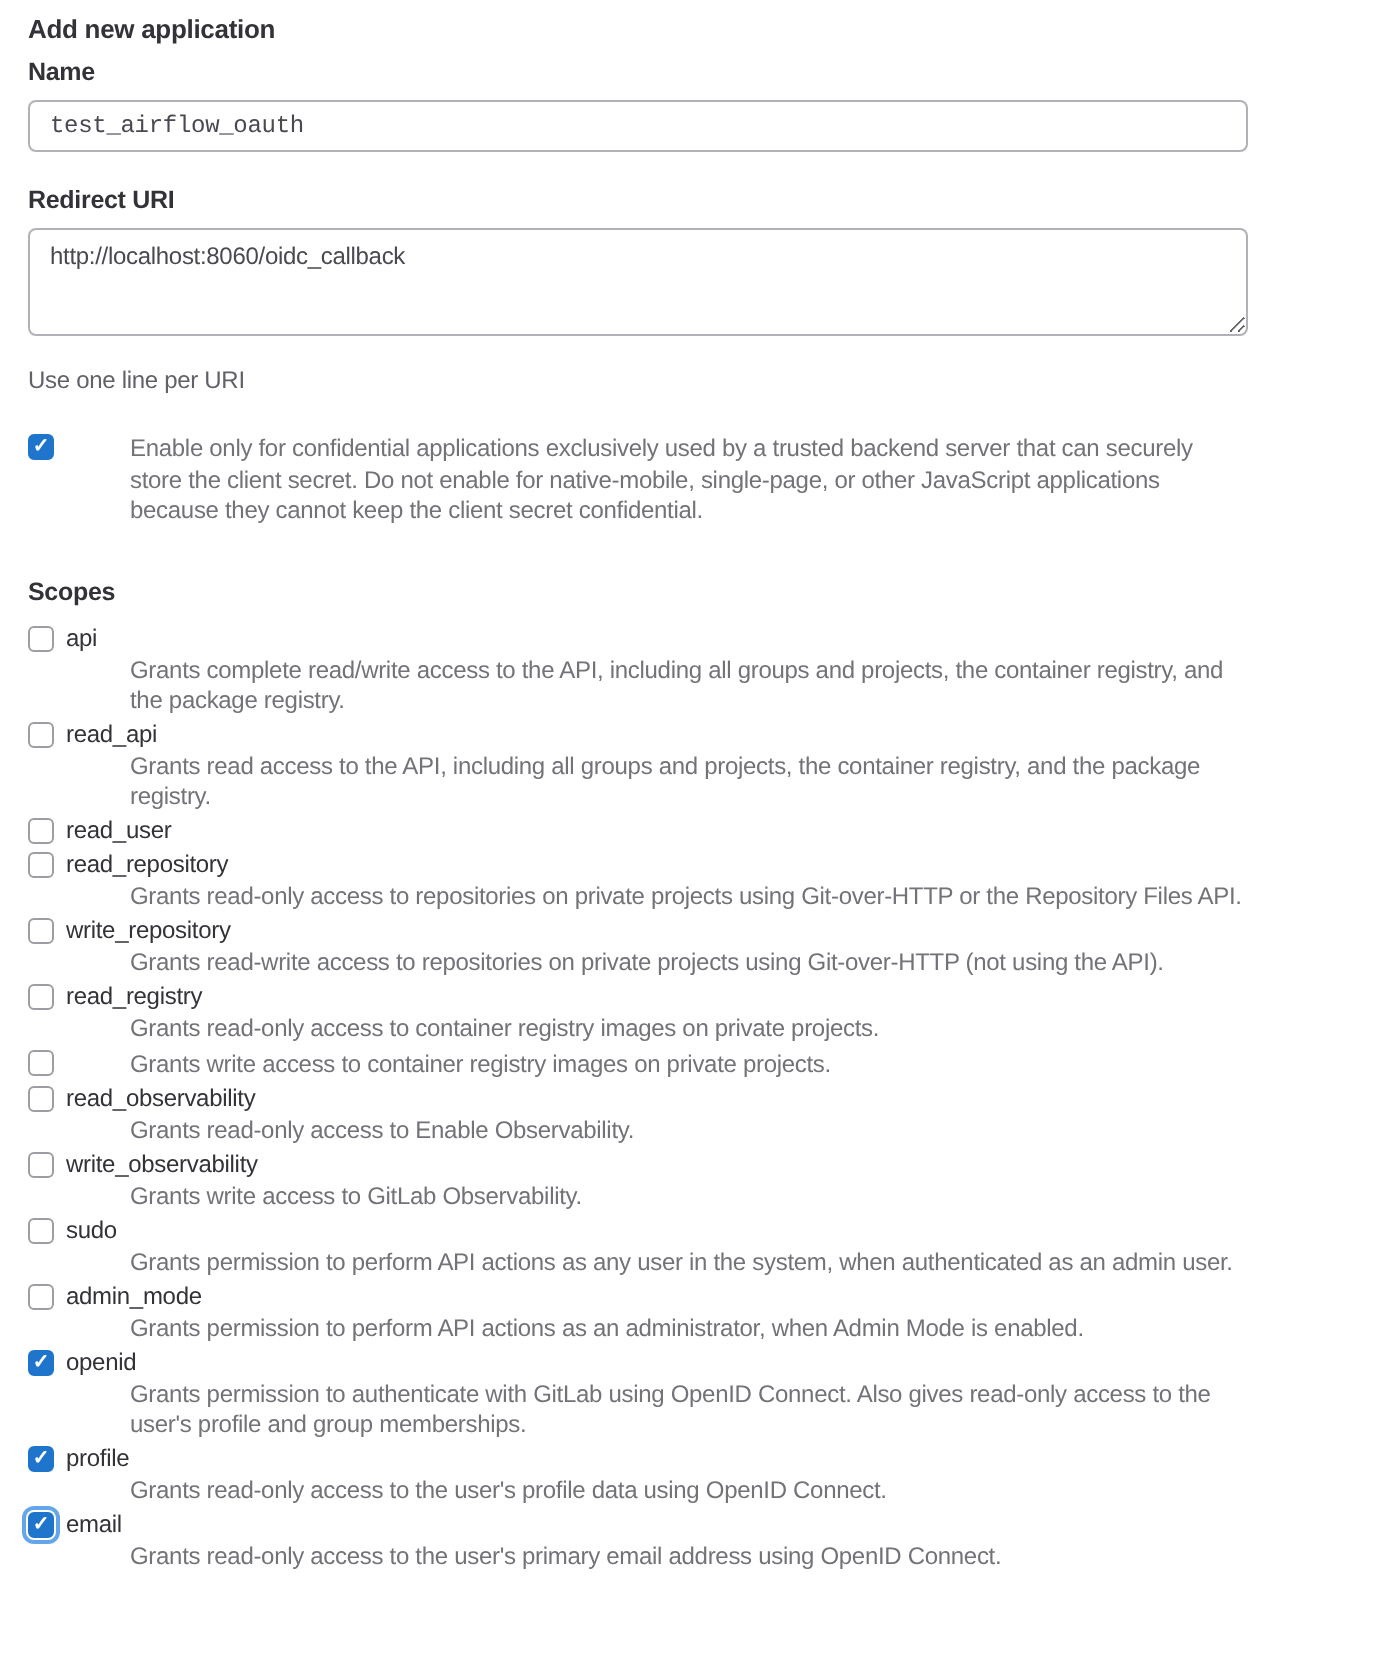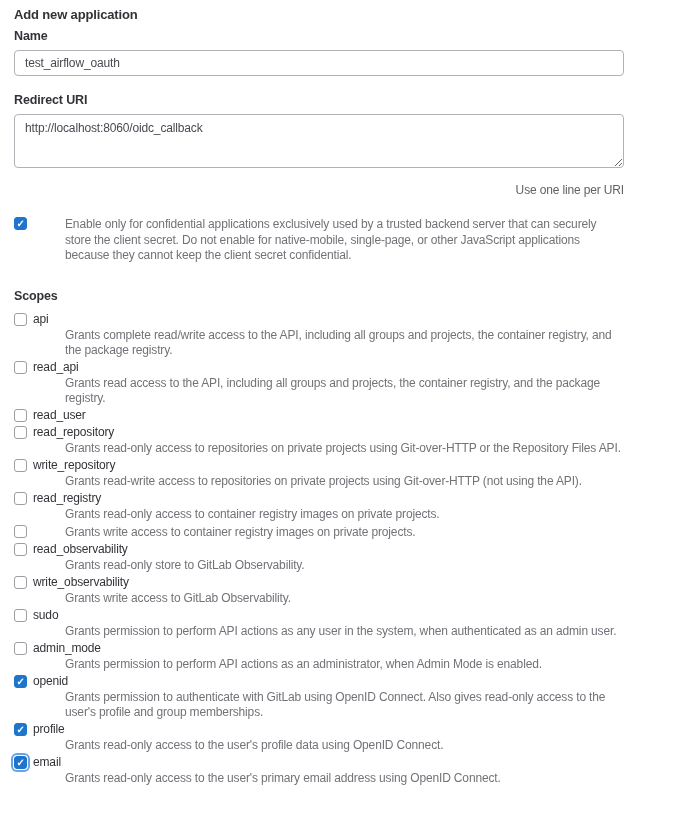--- a/index.html
+++ b/index.html
@@ -30,21 +30,21 @@
     margin: 0 0 6px 0;
     color: #333238;
   }
   .text-input {
     display: block;
     width: 100%;
     height: 26px;
     border: 1px solid #b1b1b7;
     border-radius: 4px;
     padding: 4px 10px;
-    font-family: Liberation Sans, sans-serif;
+    font-family: Liberation Mono, monospace;
     font-size: 12px;
     letter-spacing: -0.15px;
     color: #4a4952;
     margin-bottom: 16px;
     outline: none;
   }
   .textarea-input {
     display: block;
     width: 100%;
     height: 54px;
@@ -56,21 +56,20 @@
     letter-spacing: -0.15px;
     color: #4a4952;
     resize: vertical;
     margin-bottom: 14px;
     outline: none;
   }
   .help-text {
     color: #626168;
     line-height: 16px;
     margin-bottom: 18px;
-    text-align: right;
   }
   .checkbox-item {
     display: flex;
     align-items: flex-start;
     margin-bottom: 2px;
   }
   .checkbox {
     flex: none;
     width: 13px;
     height: 13px;
@@ -210,21 +209,21 @@
       <div class="item-desc">Grants write access to container registry images on private projects.</div>
     </div>
   </div>
 
   <div class="checkbox-item">
     <span class="checkbox">
       
     </span>
     <div class="checkbox-body">
       <div class="item-label">read_observability</div>
-      <div class="item-desc">Grants read-only store to GitLab Observability.</div>
+      <div class="item-desc">Grants read-only access to Enable Observability.</div>
     </div>
   </div>
 
   <div class="checkbox-item">
     <span class="checkbox">
       
     </span>
     <div class="checkbox-body">
       <div class="item-label">write_observability</div>
       <div class="item-desc">Grants write access to GitLab Observability.</div>

